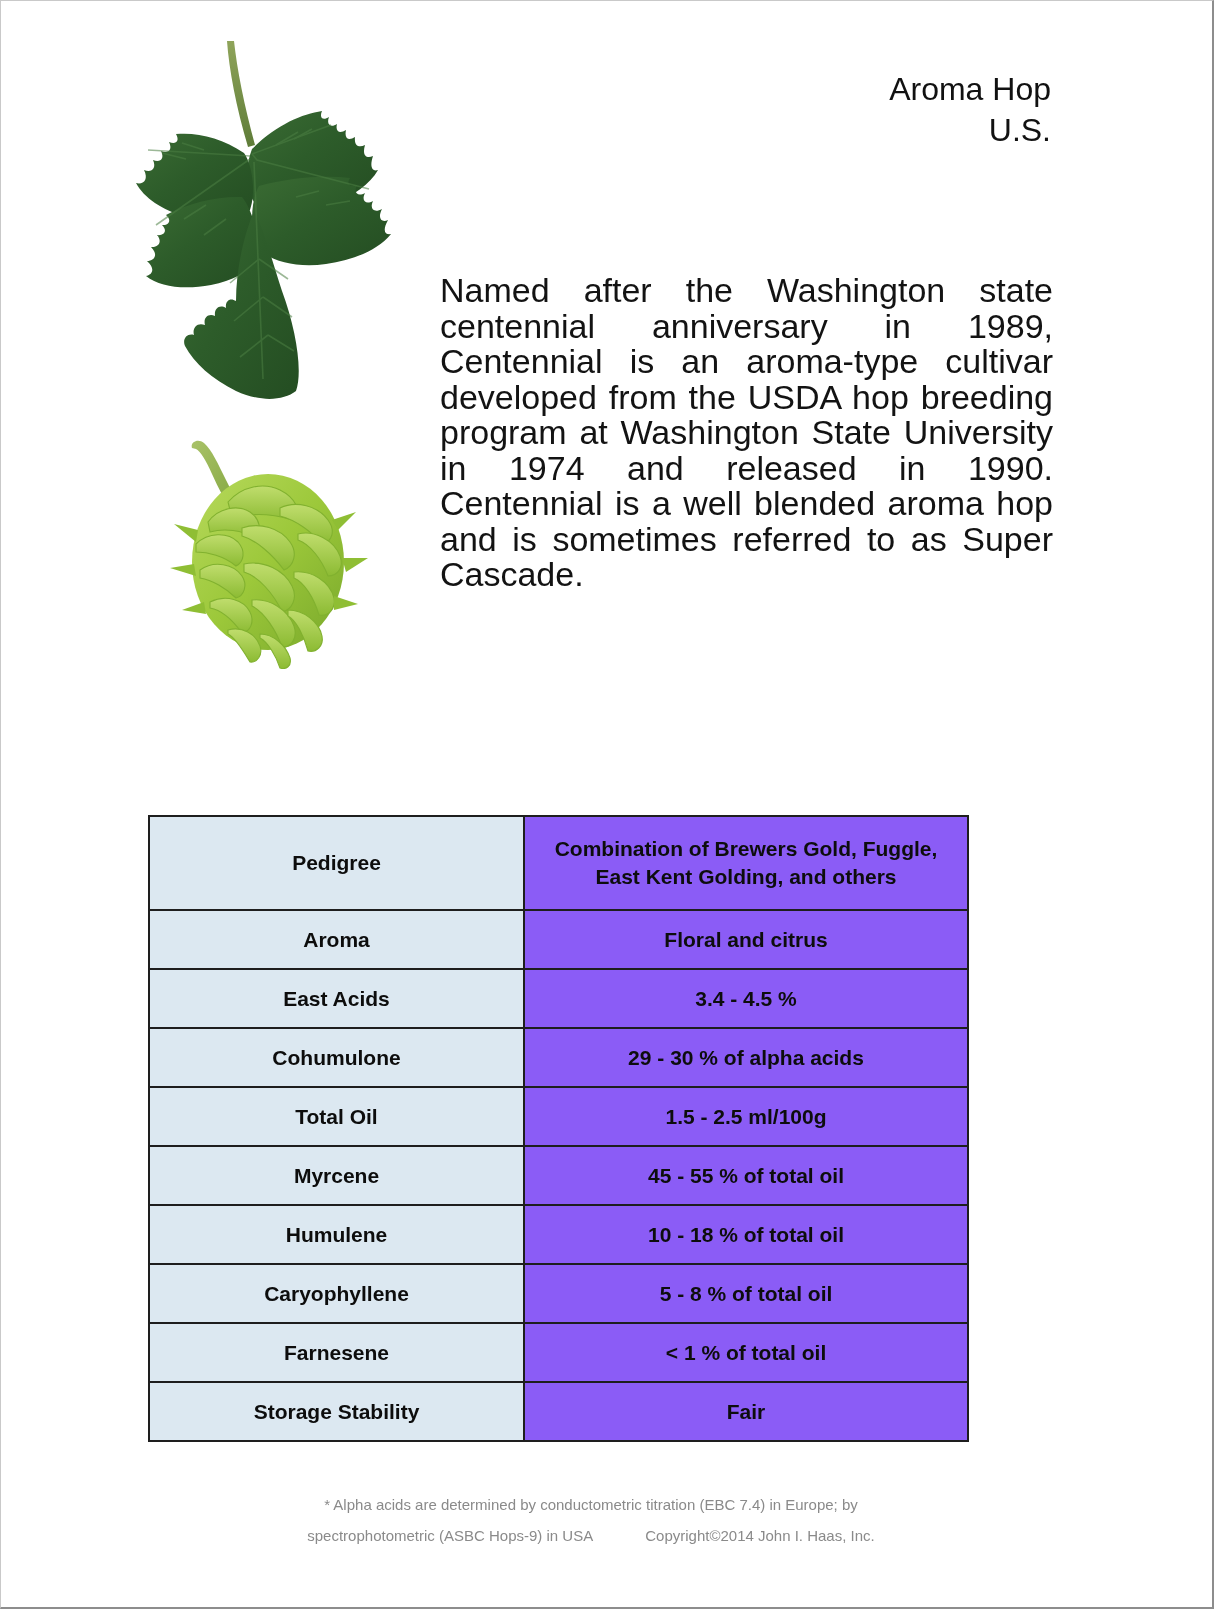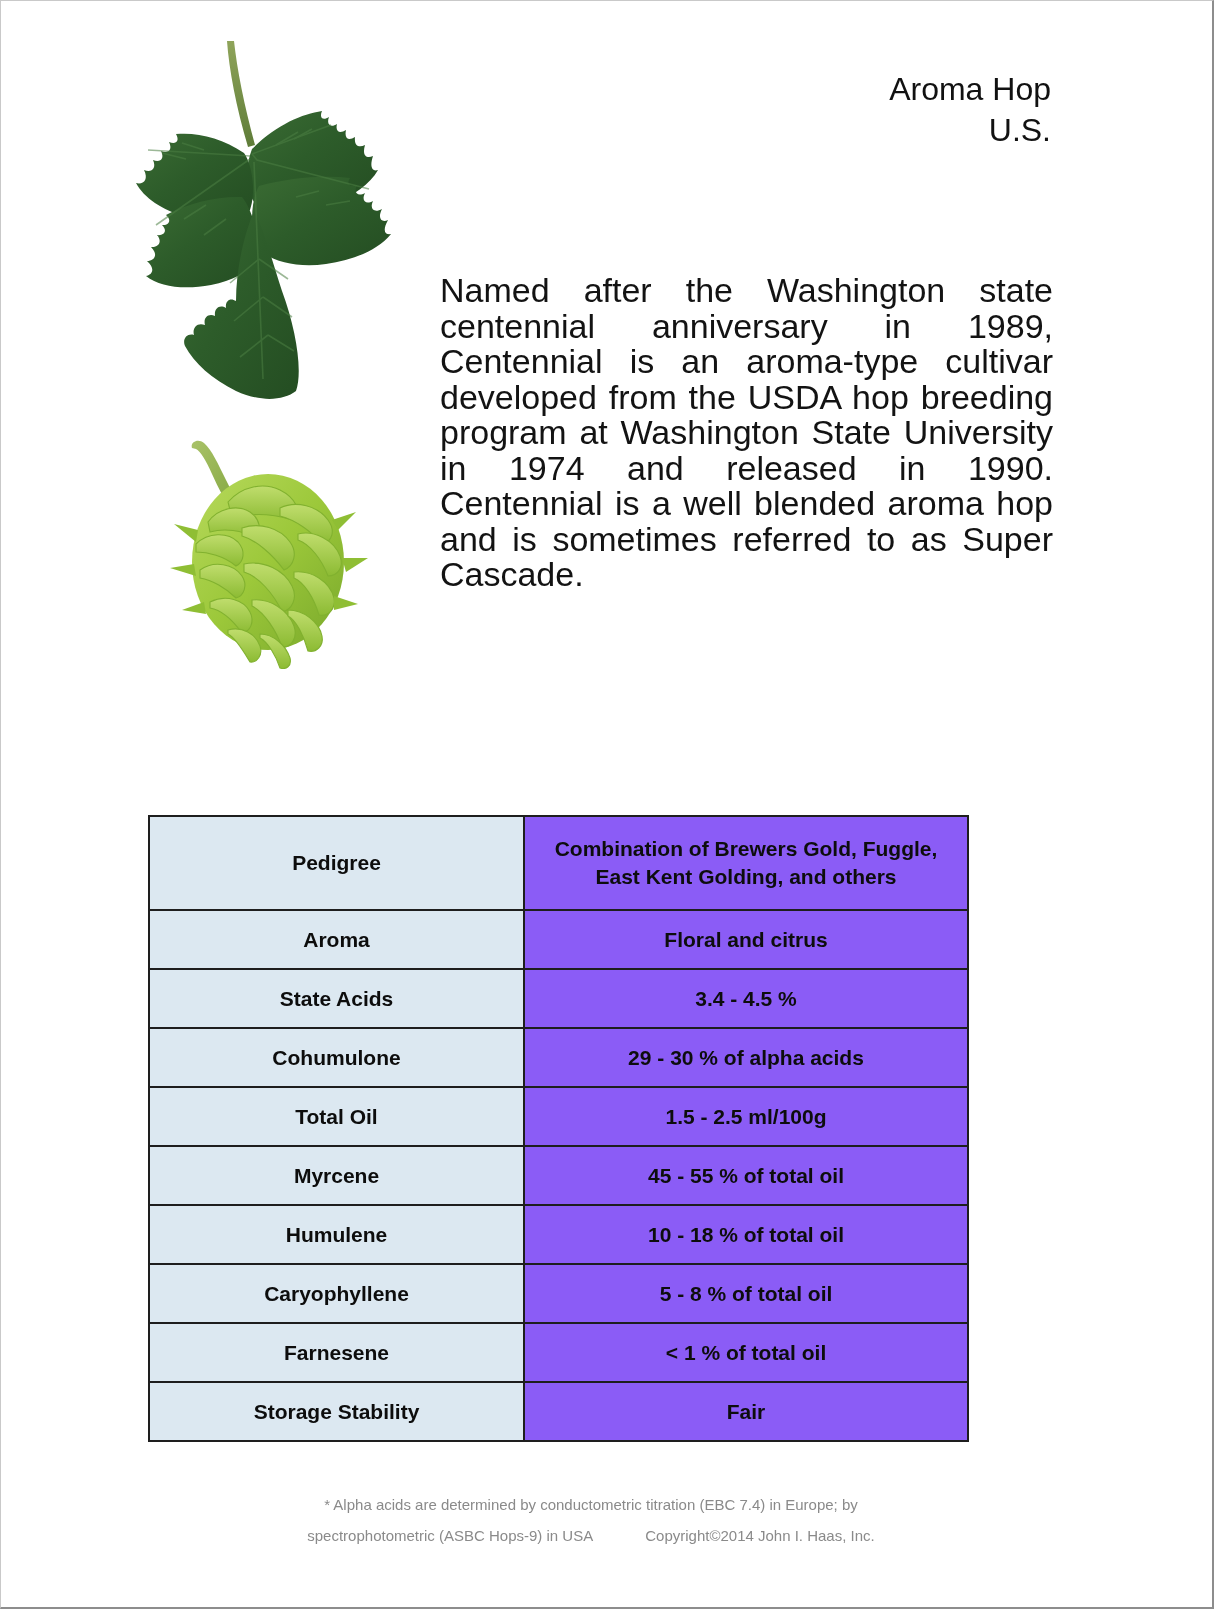--- a/index.html
+++ b/index.html
@@ -257,21 +257,21 @@
     <tbody>
         <tr class="tall">
           <td class="label">Pedigree</td>
           <td class="value">Combination of Brewers Gold, Fuggle, East Kent Golding, and others</td>
         </tr>
         <tr>
           <td class="label">Aroma</td>
           <td class="value">Floral and citrus</td>
         </tr>
         <tr>
-          <td class="label">State Acids</td>
+          <td class="label">East Acids</td>
           <td class="value">3.4 - 4.5 %</td>
         </tr>
         <tr>
           <td class="label">Cohumulone</td>
           <td class="value">29 - 30 % of alpha acids</td>
         </tr>
         <tr>
           <td class="label">Total Oil</td>
           <td class="value">1.5 - 2.5 ml/100g</td>
         </tr>

